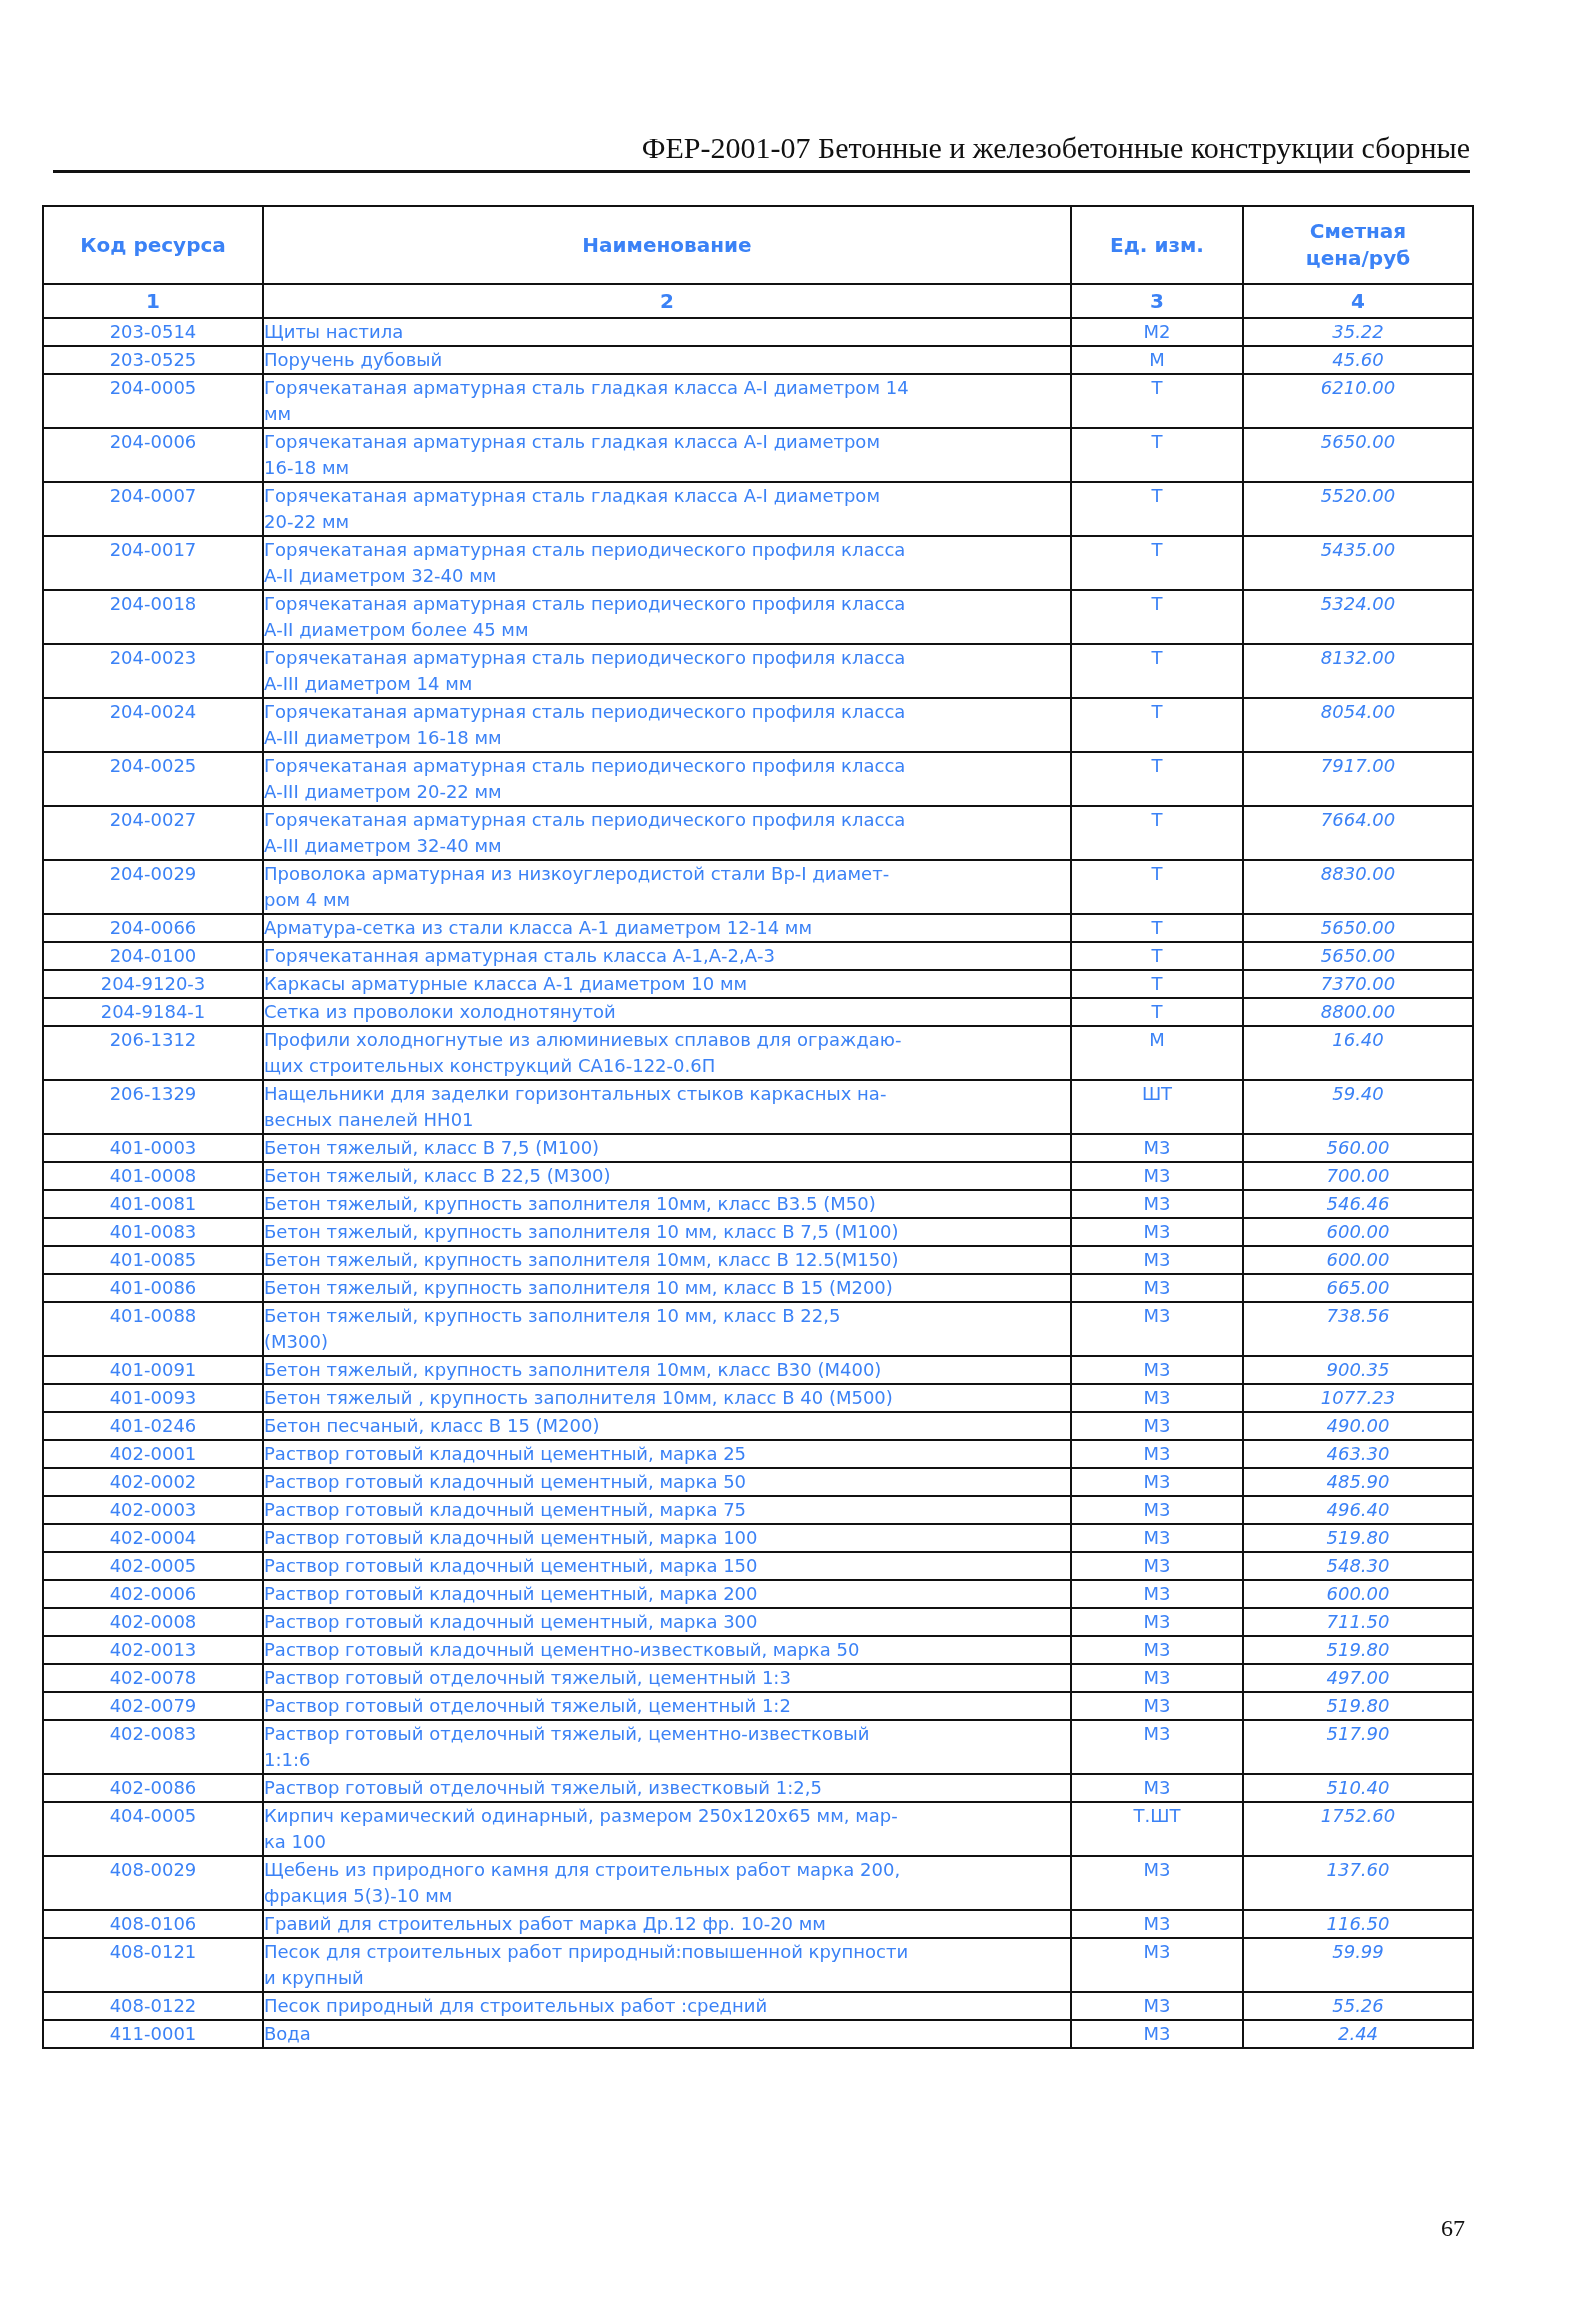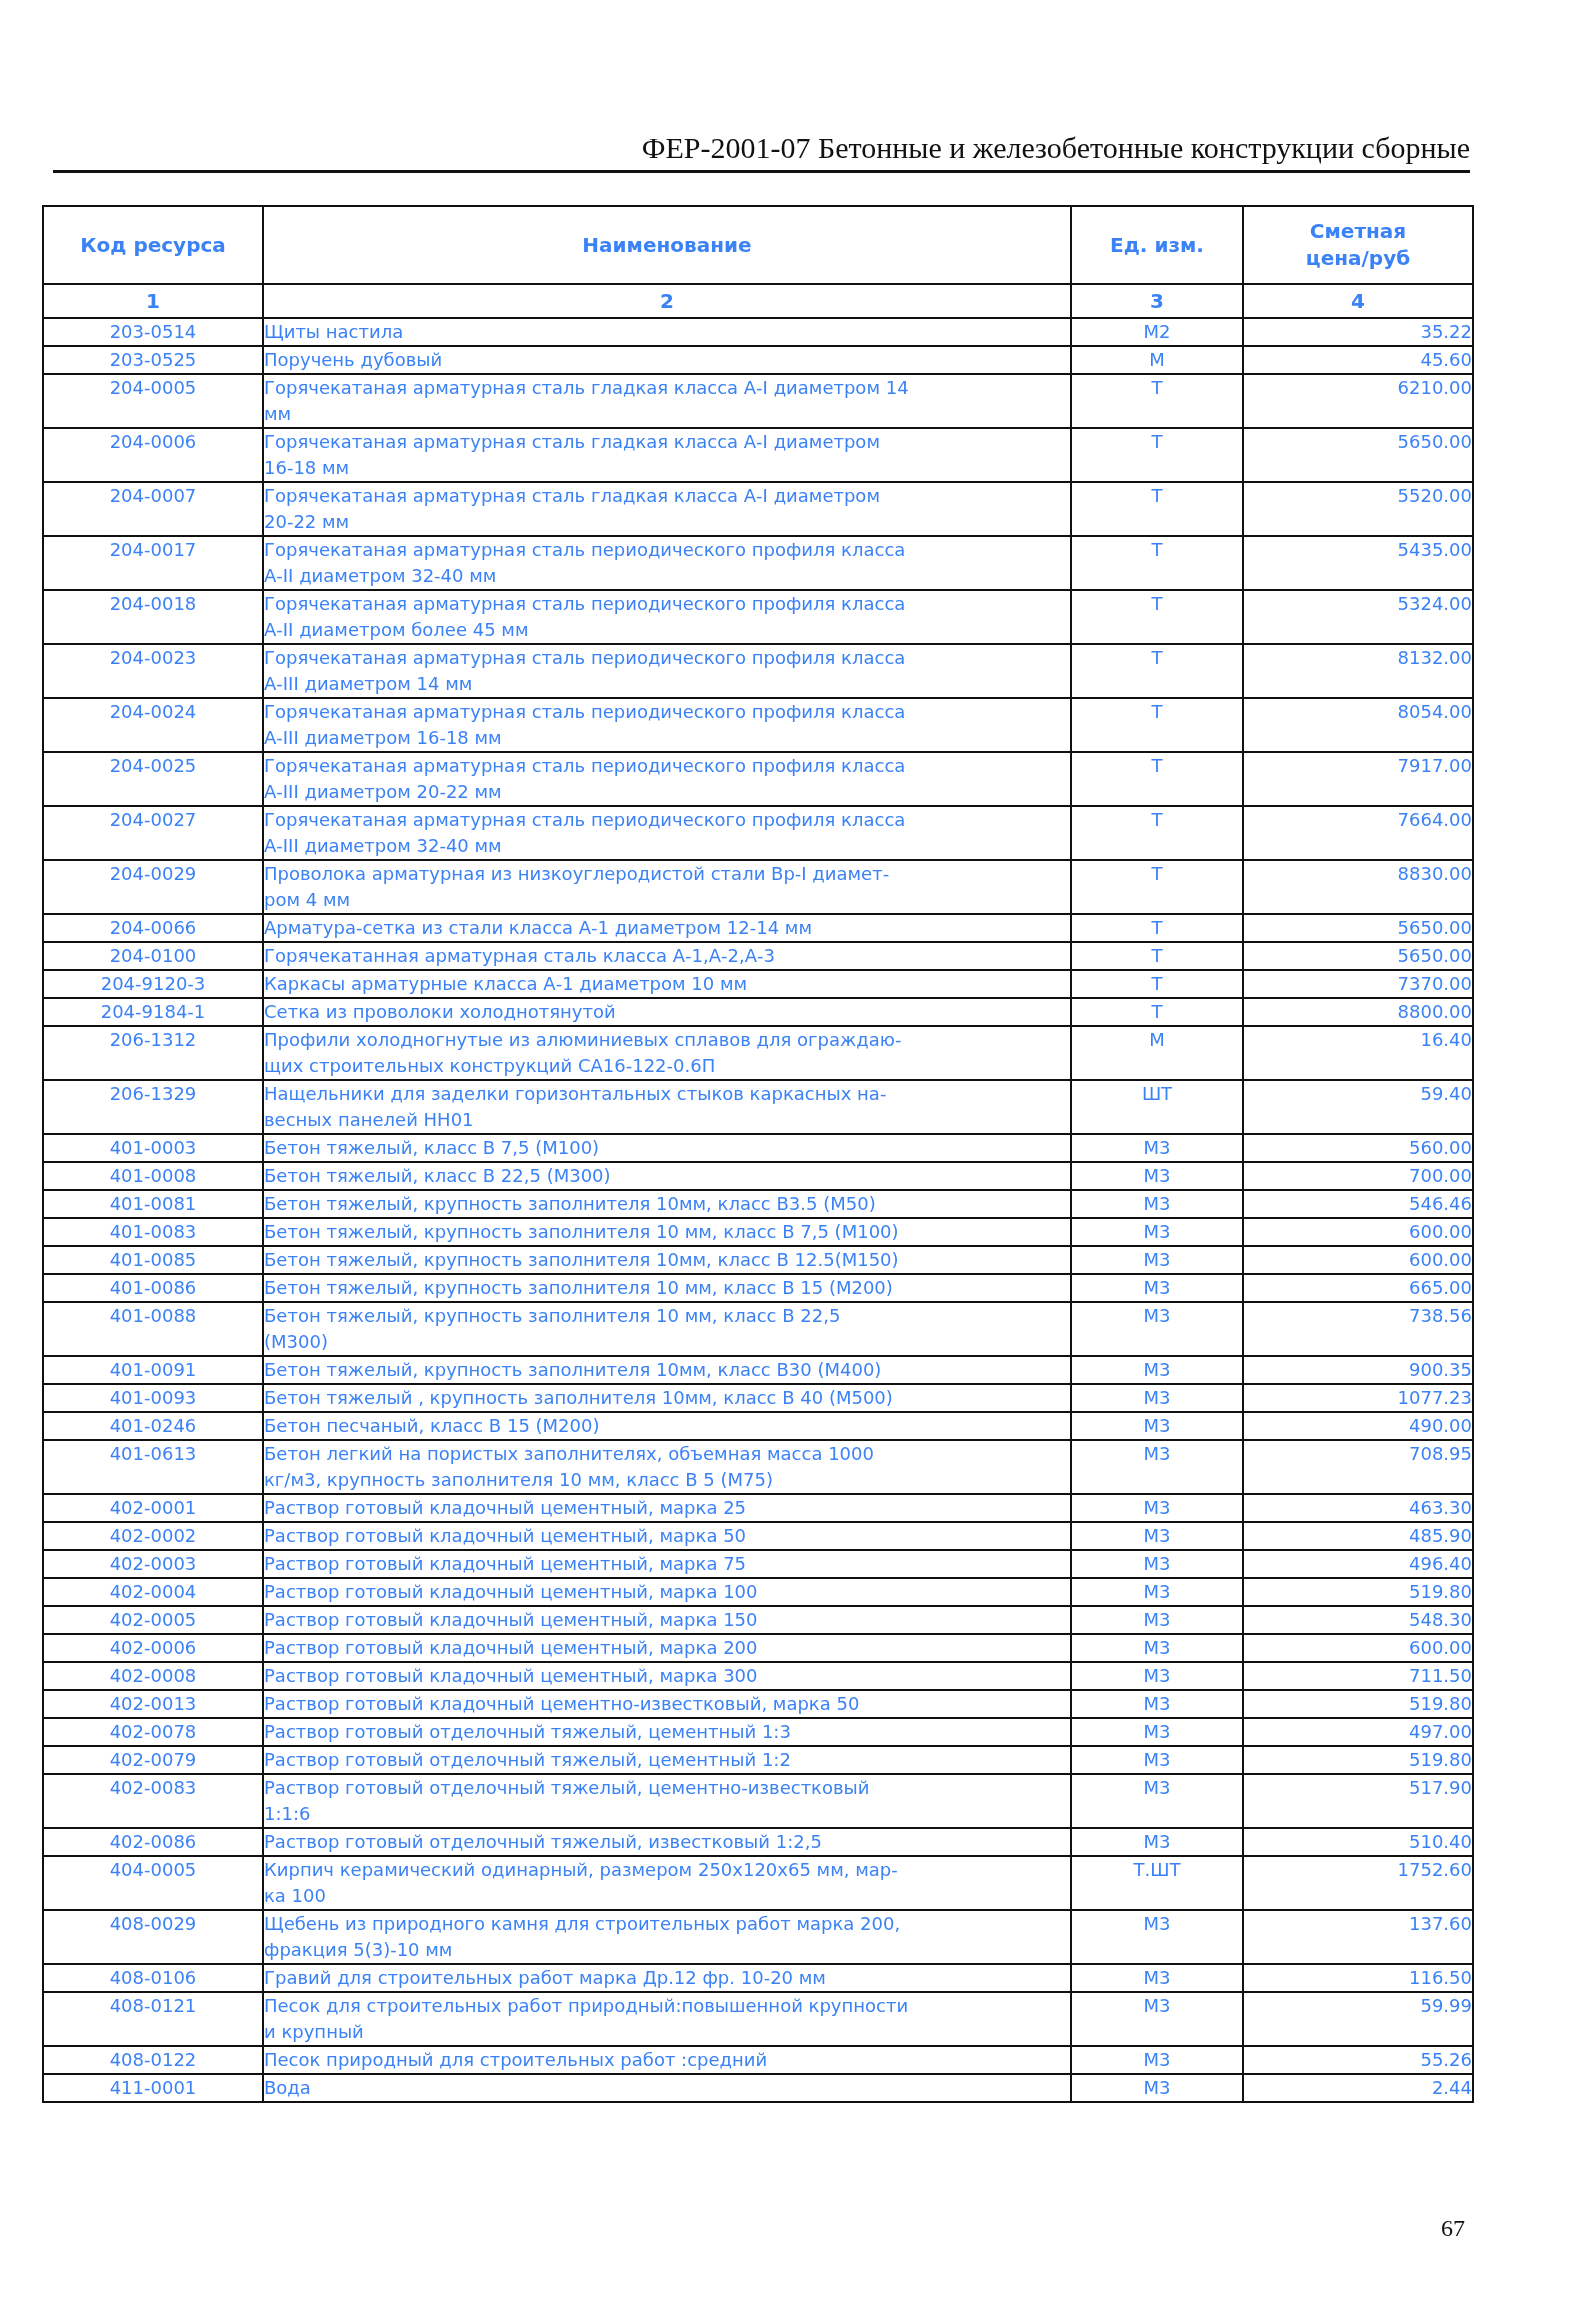--- a/index.html
+++ b/index.html
@@ -33,21 +33,21 @@
   table.price-table thead th {
     font-weight: bold; text-align: center; vertical-align: middle;
     font-size: 20px; line-height: 27px; height: 76px;
   }
   table.price-table tr.num-row th {
     height: 32px; font-size: 20px; vertical-align: middle;
   }
   td.code { text-align: center; padding-top: 0.7px; margin-left: 36px; }
   td.name { text-align: left; padding-left: 16px; padding-right: 6.7px; white-space: pre-line; margin-left: 24px; }
   td.unit { text-align: center; margin-left: 20px; }
-  td.price { text-align: right; padding-right: 24px; }
+  td.price { text-align: center; padding-right: 24px; font-style: italic; }
   .page-number {
     position: absolute; left: 1441px; top: 2215px;
     font-family: "Liberation Serif", "DejaVu Serif", serif;
     font-size: 24px; color: #111; text-align: right;
   }
 </style>
 </head>
 <body>
 
 <div class="page-header">ФЕР-2001-07  Бетонные и железобетонные конструкции сборные</div>
@@ -251,27 +251,20 @@
         <td class="unit">М3</td>
         <td class="price">1077.23</td>
       </tr>
       <tr>
         <td class="code">401-0246</td>
         <td class="name">Бетон песчаный, класс В 15 (М200)</td>
         <td class="unit">М3</td>
         <td class="price">490.00</td>
       </tr>
       <tr>
-        <td class="code">401-0613</td>
-        <td class="name">Бетон легкий на пористых заполнителях, объемная масса 1000
-кг/м3, крупность заполнителя 10 мм, класс В 5 (М75)</td>
-        <td class="unit">М3</td>
-        <td class="price">708.95</td>
-      </tr>
-      <tr>
         <td class="code">402-0001</td>
         <td class="name">Раствор готовый кладочный цементный, марка 25</td>
         <td class="unit">М3</td>
         <td class="price">463.30</td>
       </tr>
       <tr>
         <td class="code">402-0002</td>
         <td class="name">Раствор готовый кладочный цементный, марка 50</td>
         <td class="unit">М3</td>
         <td class="price">485.90</td>

